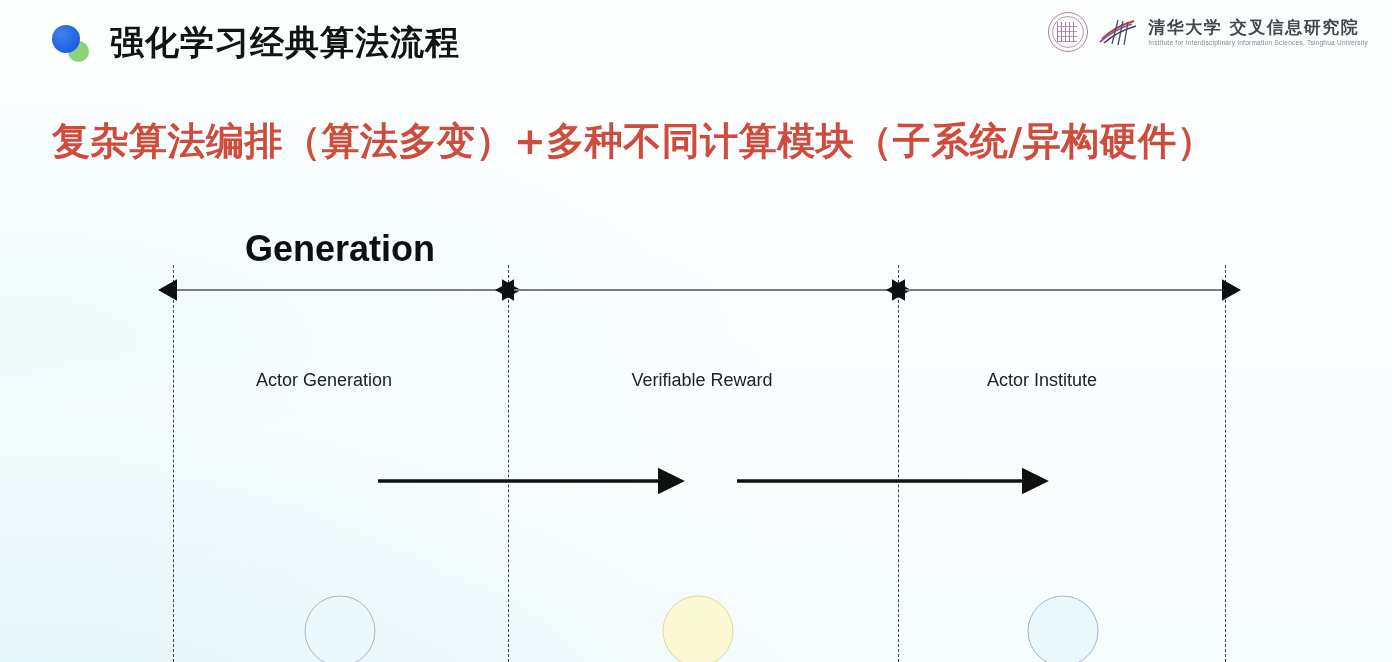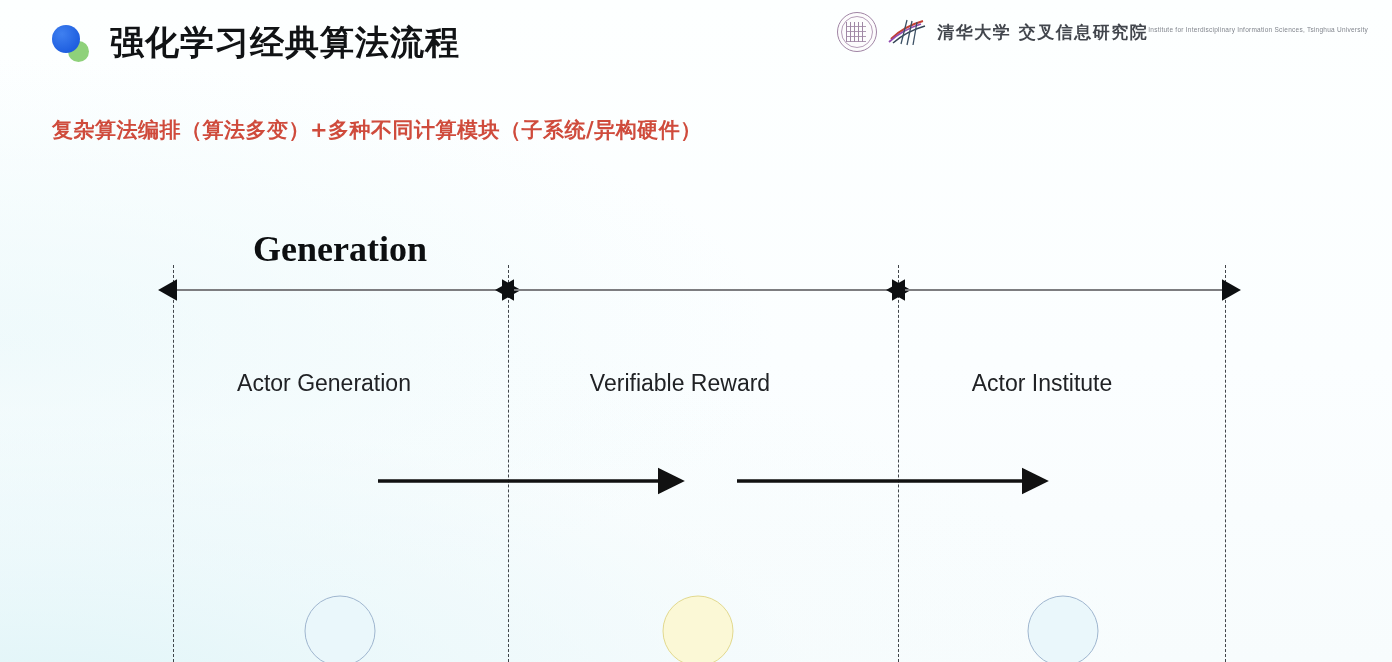--- a/index.html
+++ b/index.html
@@ -102,21 +102,21 @@
       repeating-linear-gradient(0deg, #9d82a2 0 1px, transparent 1px 5px);
     opacity: 0.85;
   }
   #logo .brush {
     width: 44px;
     height: 30px;
     flex: 0 0 auto;
   }
   #logo .logo-text {
     display: flex;
-    flex-direction: row;
+    flex-direction: column;
     justify-content: center;
   }
   #logo .logo-cn {
     font-family: "DejaVu Sans", sans-serif;
     font-size: 17px;
     font-weight: bold;
     color: #3b3f46;
     letter-spacing: 1.5px;
     white-space: nowrap;
     line-height: 1.1;
@@ -128,21 +128,21 @@
     white-space: nowrap;
     margin-top: 3px;
   }
 
   
   #subtitle {
     position: absolute;
     left: 52px;
     top: 116px;
     font-family: "DejaVu Sans", sans-serif;
-    font-size: 21px;
+    font-size: 38px;
     font-weight: bold;
     color: #cf4b3c;
     letter-spacing: 0.5px;
     white-space: nowrap;
     text-align: center;
   }
 
   
   #diagram {
     position: absolute;
@@ -155,33 +155,33 @@
     position: absolute;
     top: 80px;
     width: 0;
     height: 397px;
     border-left: 1.6px dashed #2f3338;
     opacity: 0.9;
   }
   .stage-title {
     position: absolute;
     top: 43px;
-    font-family: Liberation Serif, serif;
+    font-family: Liberation Sans, sans-serif;
     font-size: 36px;
     font-weight: bold;
     color: #0d0f11;
     text-align: center;
     white-space: nowrap;
     transform: translateX(-50%);
   }
   .stage-label {
     position: absolute;
     top: 185px;
     font-family: "Liberation Sans", sans-serif;
-    font-size: 23px;
+    font-size: 18px;
     font-weight: normal;
     color: #202225;
     text-align: center;
     white-space: nowrap;
     transform: translateX(-50%);
   }
   .node {
     position: absolute;
     top: 446px;
     width: 71px;
@@ -255,21 +255,21 @@
         </marker>
       </defs>
       <line x1="177" y1="105" x2="502" y2="105" stroke="#7d7d80" stroke-width="2.2" marker-start="url(#mL)" marker-end="url(#mR)"></line>
       <line x1="514" y1="105" x2="892" y2="105" stroke="#7d7d80" stroke-width="2.2" marker-start="url(#mL)" marker-end="url(#mR)"></line>
       <line x1="905" y1="105" x2="1222" y2="105" stroke="#7d7d80" stroke-width="2.2" marker-start="url(#mL)" marker-end="url(#mR)"></line>
     </svg>
 
     <div class="stage-title" style="left:340px">Generation</div>
 
     <div class="stage-label" style="left:324px">Actor Generation</div>
-    <div class="stage-label" style="left:680px">Verifiable Reward</div>
+    <div class="stage-label" style="left:702px">Verifiable Reward</div>
     <div class="stage-label" style="left:1042px">Actor Institute</div>
 
     <svg id="flow-svg" viewBox="0 0 1392 477">
       <defs>
         <marker id="fArrow" markerWidth="10" markerHeight="10" refX="1.5" refY="4.2" orient="auto">
           <path d="M1.5,0.3 L1.5,8.1 L9.4,4.2 z" fill="#111111"></path>
         </marker>
       </defs>
       <line x1="378" y1="296" x2="658" y2="296" stroke="#111111" stroke-width="3.4" marker-end="url(#fArrow)"></line>
       <line x1="737" y1="296" x2="1022" y2="296" stroke="#111111" stroke-width="3.4" marker-end="url(#fArrow)"></line>

